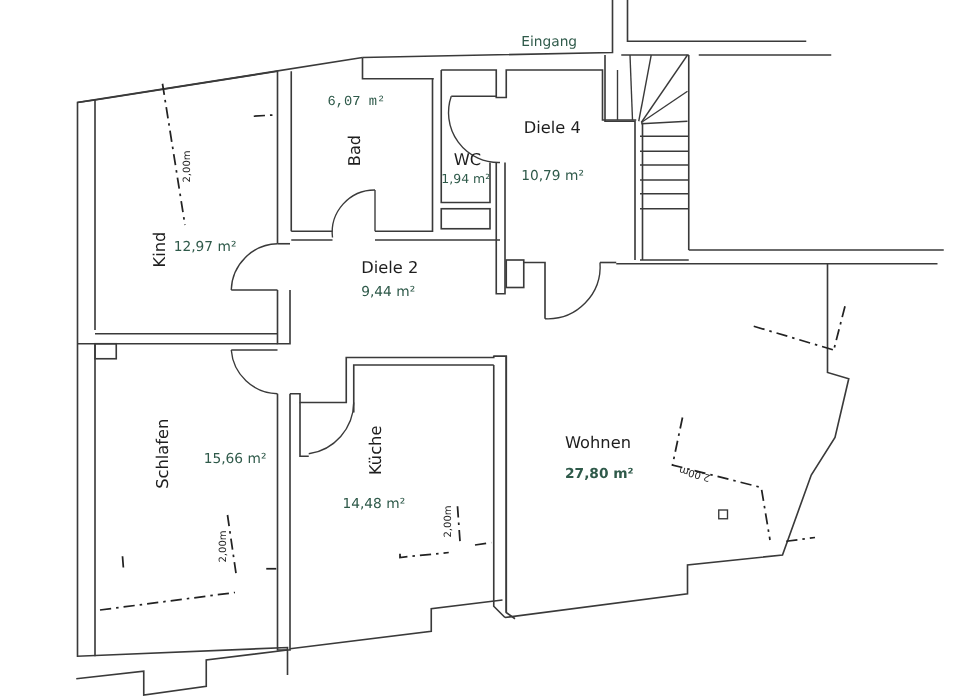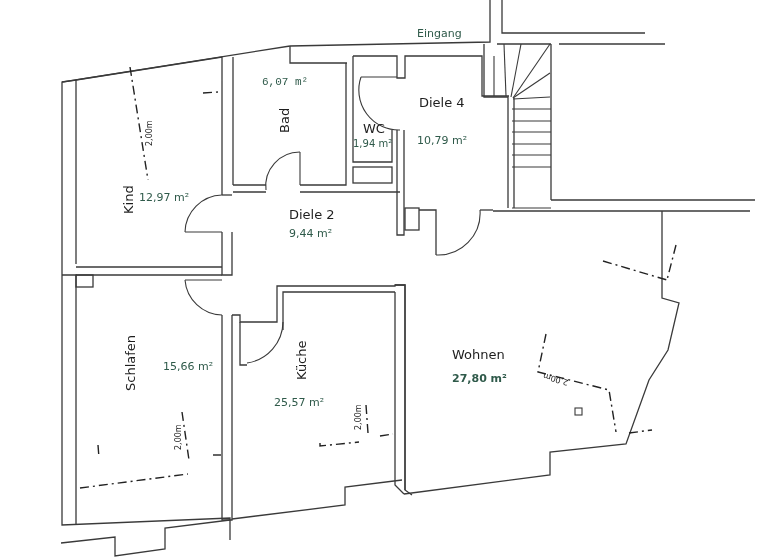--- a/index.html
+++ b/index.html
@@ -161,21 +161,21 @@
 <div class="lbl rot" style="left:122px; top:214px;">Kind</div>
 <div class="area" style="left:139px; top:192px;">12,97 m²</div>
 
 <div class="lbl" style="left:289px; top:208px;text-align:center;">Diele 2</div>
 <div class="area" style="left:289px; top:228px;">9,44 m²</div>
 
 <div class="lbl rot" style="left:124px; top:391px;">Schlafen</div>
 <div class="area" style="left:131px; top:361px;margin-left:32px;">15,66 m²</div>
 
 <div class="lbl rot" style="left:295px; top:380px;">Küche</div>
-<div class="area" style="left:274px; top:397px;">25,57 m²</div>
+<div class="area" style="left:274px; top:397px;">14,48 m²</div>
 
 <div class="lbl" style="left:452px; top:348px;">Wohnen</div>
 <div class="area" style="left:452px; top:373px;font-weight:bold;">27,80 m²</div>
 
 <div class="dim" style="left:146px; top:146px;">2,00m</div>
 <div class="dim" style="left:175px; top:450px;">2,00m</div>
 <div class="dim" style="left:355px; top:430px;">2,00m</div>
 <div class="dim" style="left:567px; top:386px; transform: rotate(196deg);">2,00m</div>
 
 </body></html>

